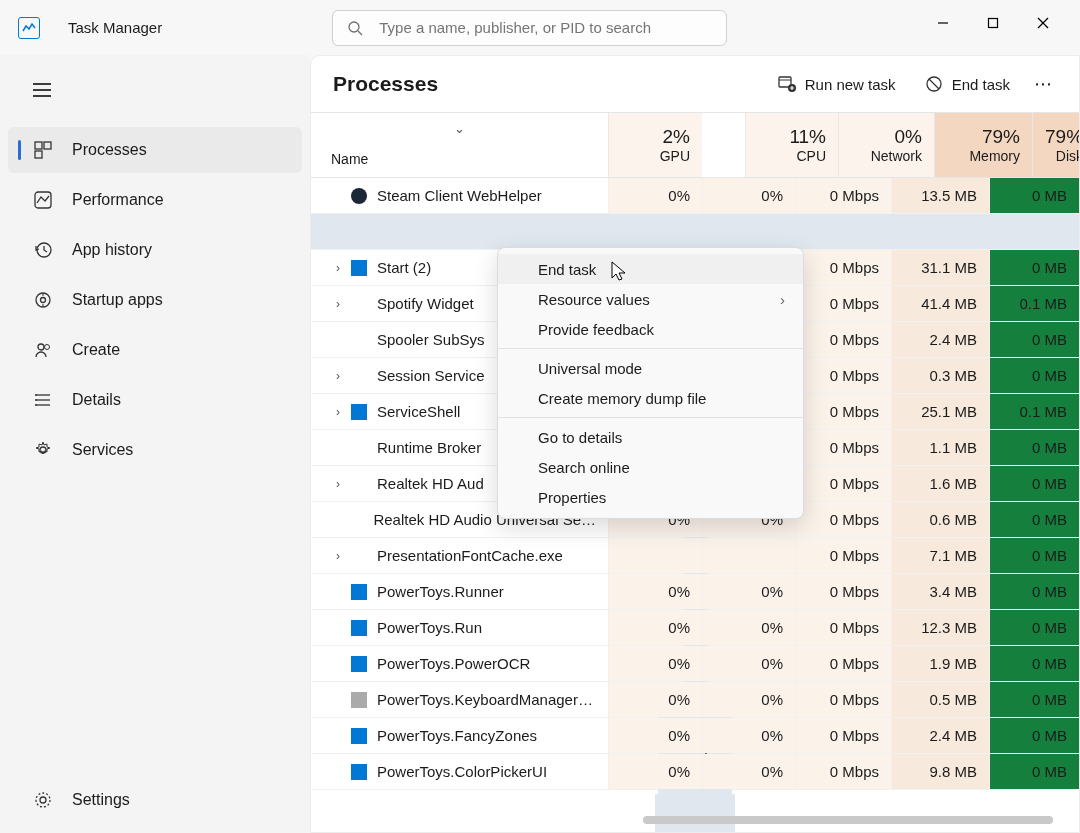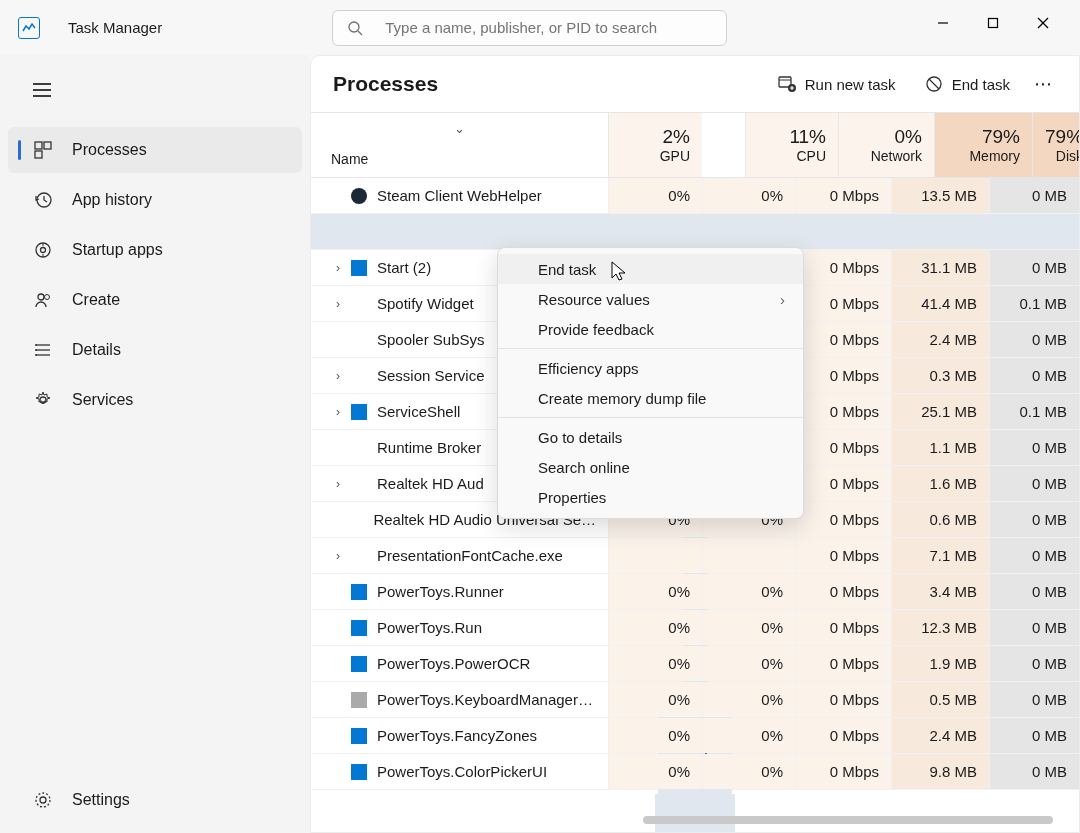--- a/index.html
+++ b/index.html
@@ -20,21 +20,20 @@
 .titlebar .app-title { margin-left: 28px; font-size: 15px; }
 .titlebar .spacer { flex: 1; }
 .search-box {
   width: 395px; height: 36px;
   background: #fdfdfe;
   border: 1px solid #d0d0d0;
   border-radius: 6px;
   display: flex; align-items: center;
   padding: 0 14px;
   margin-right: 120px;
-  gap: 6px;
 }
 .search-box .search-icon {
   width: 16px; height: 16px;
   margin-right: 16px;
   color: #707070;
 }
 .search-box input {
   flex: 1; border: none; background: transparent;
   font-size: 15px; color: #666; outline: none;
 }
@@ -165,21 +164,21 @@
 .cell.name .proc-icon { width: 16px; height: 16px; margin-right: 10px; display:inline-flex; align-items:center; justify-content:center; }
 .c-gpu  { flex: 0 0 94px; }
 .c-cpu  { flex: 0 0 93px; }
 .c-net  { flex: 0 0 96px; }
 .c-mem  { flex: 0 0 98px; }
 .c-disk { flex: 1; }
 .tint-gpu  { background: #fbf2ea; }
 .tint-cpu  { background: #fbf2ea; }
 .tint-net  { background: #fbf2ea; }
 .tint-mem  { background: #f8e9dd; }
-.tint-disk { background: #e5e5e5; }
+.tint-disk { background: #15803d; }
 
 .grid-header .tint-gpu  { background: #fbf3ec; }
 .grid-header .tint-cpu  { background: #fbf3ec; margin-left: 43px; }
 .grid-header .tint-net  { background: #fbf3ec; }
 .grid-header .tint-mem  { background: #f4d7c0; }
 .grid-header .tint-disk { background: #f4d7c0; }
 
 .row.selected .cell { background: #e0e7ef !important; border-left-color: #e0e7ef; }
 
 .context-menu {
@@ -280,20 +279,29 @@
             <rect x="1" y="1" width="7" height="7" fill="none" stroke="#333" stroke-width="1.3"></rect>
             <rect x="10" y="1" width="7" height="7" fill="none" stroke="#333" stroke-width="1.3"></rect>
             <rect x="1" y="10" width="7" height="7" fill="none" stroke="#333" stroke-width="1.3"></rect>
           </svg>
         </span>
       <span>Processes</span>
     </div>
     <div class="nav-item">
       <span class="nav-glyph">
           <svg width="18" height="18">
+            <rect x="1" y="1" width="16" height="16" rx="3" fill="none" stroke="#333" stroke-width="1.3"></rect>
+            <polyline points="3,12 7,6 11,10 15,5" fill="none" stroke="#333" stroke-width="1.3"></polyline>
+          </svg>
+        </span>
+      <span>Performance</span>
+    </div>
+    <div class="nav-item">
+      <span class="nav-glyph">
+          <svg width="18" height="18">
             <circle cx="10" cy="9" r="7" fill="none" stroke="#333" stroke-width="1.3"></circle>
             <polyline points="10,5 10,9 13,11" fill="none" stroke="#333" stroke-width="1.3"></polyline>
             <polyline points="2,5 2,9 5,8" fill="none" stroke="#333" stroke-width="1.3"></polyline>
           </svg>
         </span>
       <span>App history</span>
     </div>
     <div class="nav-item">
       <span class="nav-glyph">
           <svg width="18" height="18">
@@ -613,21 +621,21 @@
 
     <div class="hscroll"></div>
   </div>
 </div>
 
 <div class="context-menu" id="context-menu">
     <div class="cm-item hover">End task</div>
     <div class="cm-item cm-sub">Resource values</div>
     <div class="cm-item">Provide feedback</div>
     <div class="cm-sep"></div>
-    <div class="cm-item">Efficiency apps</div>
+    <div class="cm-item">Universal mode</div>
     <div class="cm-item">Create memory dump file</div>
     <div class="cm-sep"></div>
     <div class="cm-item">Go to details</div>
     <div class="cm-item">Search online</div>
     <div class="cm-item">Properties</div>
   </div>
 <svg class="cursor" width="18" height="22">
     <path d="M2,2 L2,18 L6,14 L9,20 L12,19 L9,13 L15,13 Z" fill="#fff" stroke="#000" stroke-width="1"></path>
   </svg>
 

